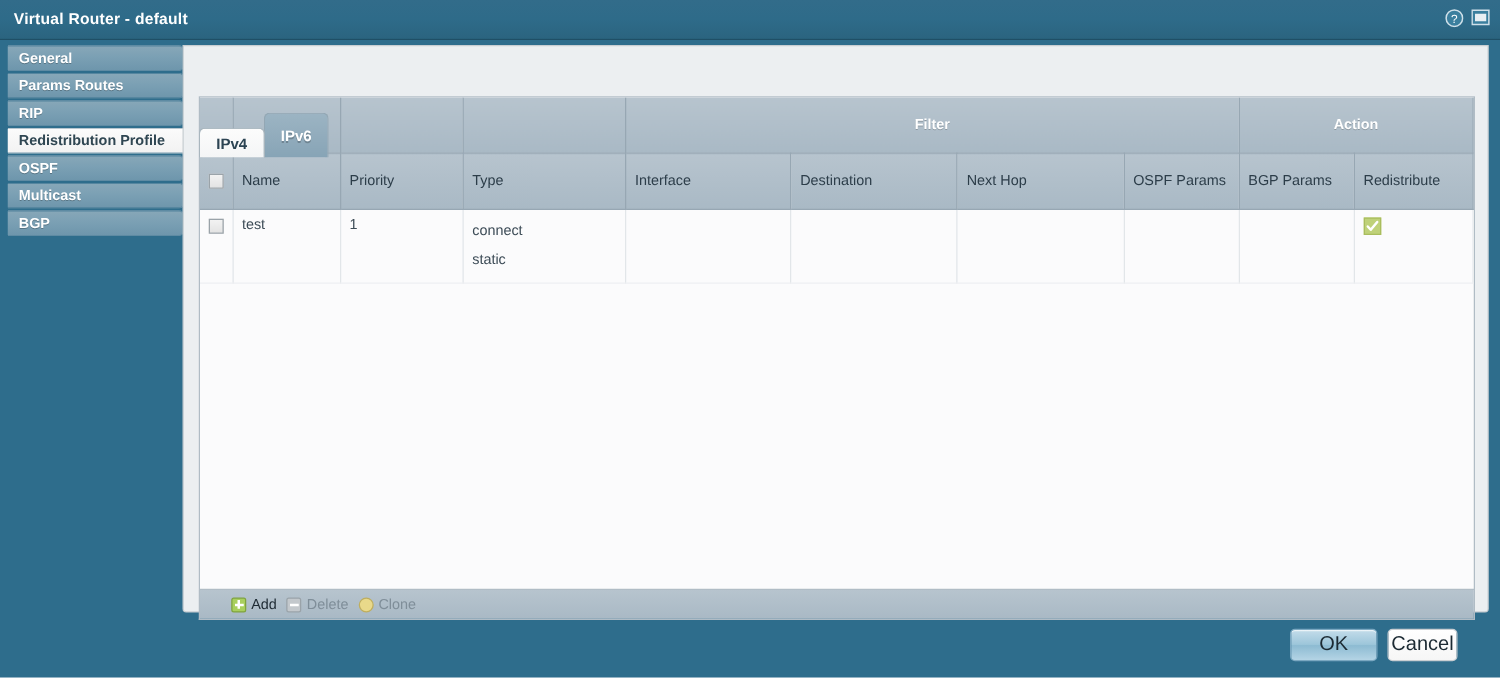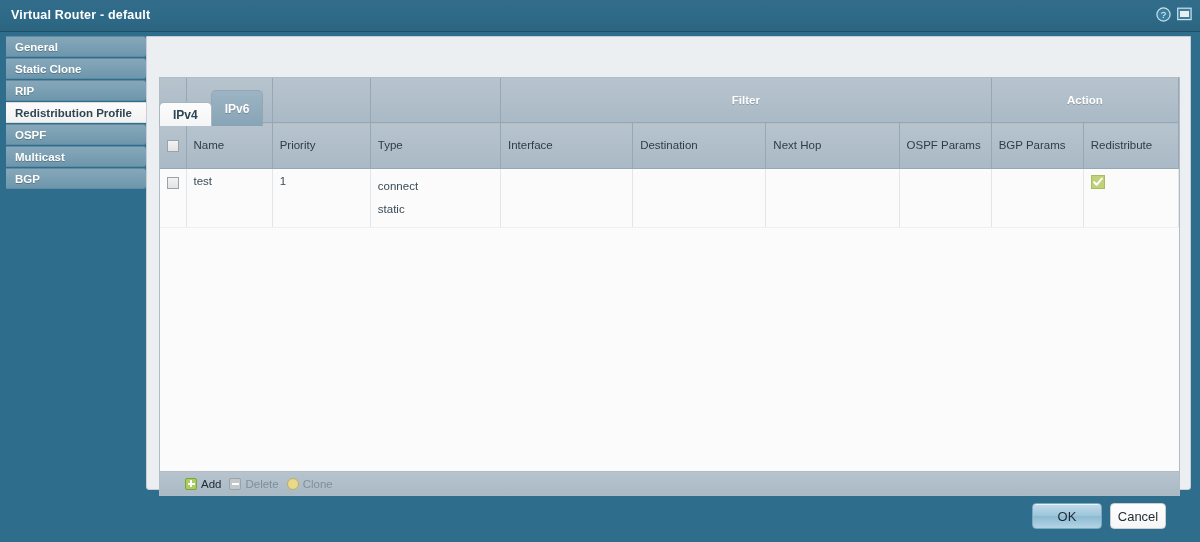--- a/index.html
+++ b/index.html
@@ -251,21 +251,21 @@
   
   .dialog-footer {
     position: absolute;
     left: 0; top: 496px;
     width: 1200px; height: 46px;
   }
   .btn {
     position: absolute;
     height: 26px;
     border-radius: 4px;
-    font-size: 13px;
+    font-size: 16px;
     display: flex;
     align-items: center;
     justify-content: center;
     box-sizing: border-box;
     cursor: default;
     color: #1c2a33;
   }
   .btn-ok {
     left: 1032px; top: 7px;
     width: 70px;
@@ -299,21 +299,21 @@
       </svg>
     </span>
   </div>
 </div>
 
 <div class="sidebar">
   <div class="side-item">
     <span>General</span>
   </div>
   <div class="side-item">
-    <span>Static Clone</span>
+    <span>Params Routes</span>
   </div>
   <div class="side-item">
     <span>RIP</span>
   </div>
   <div class="side-item active">
     <span>Redistribution Profile</span>
   </div>
   <div class="side-item">
     <span>OSPF</span>
   </div>

